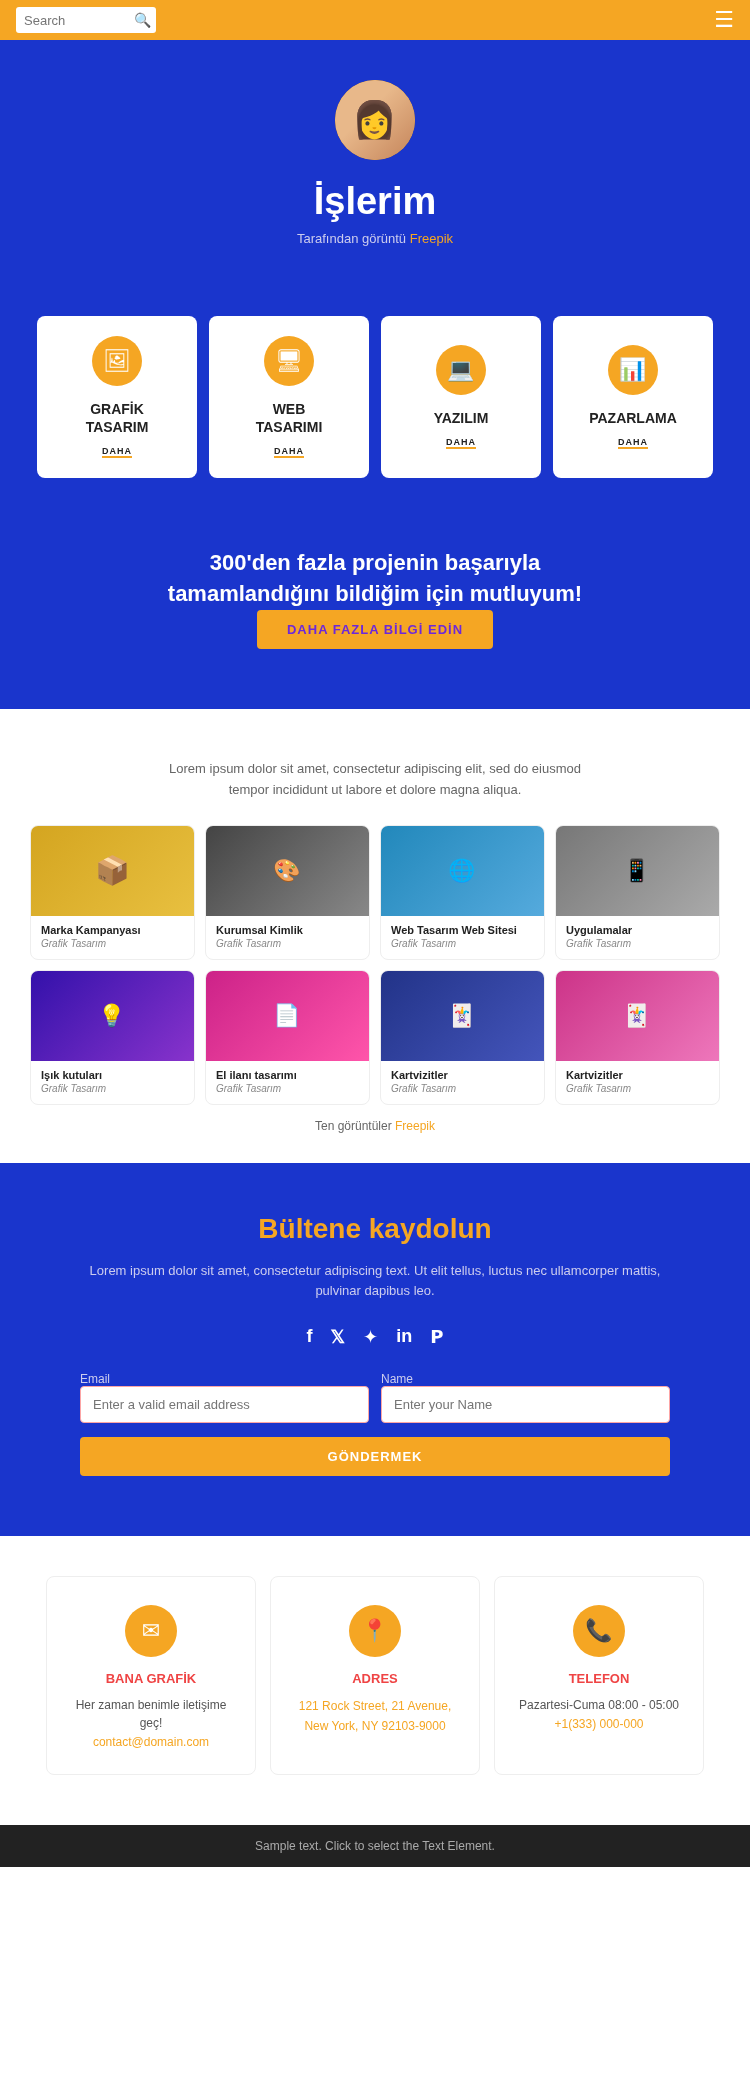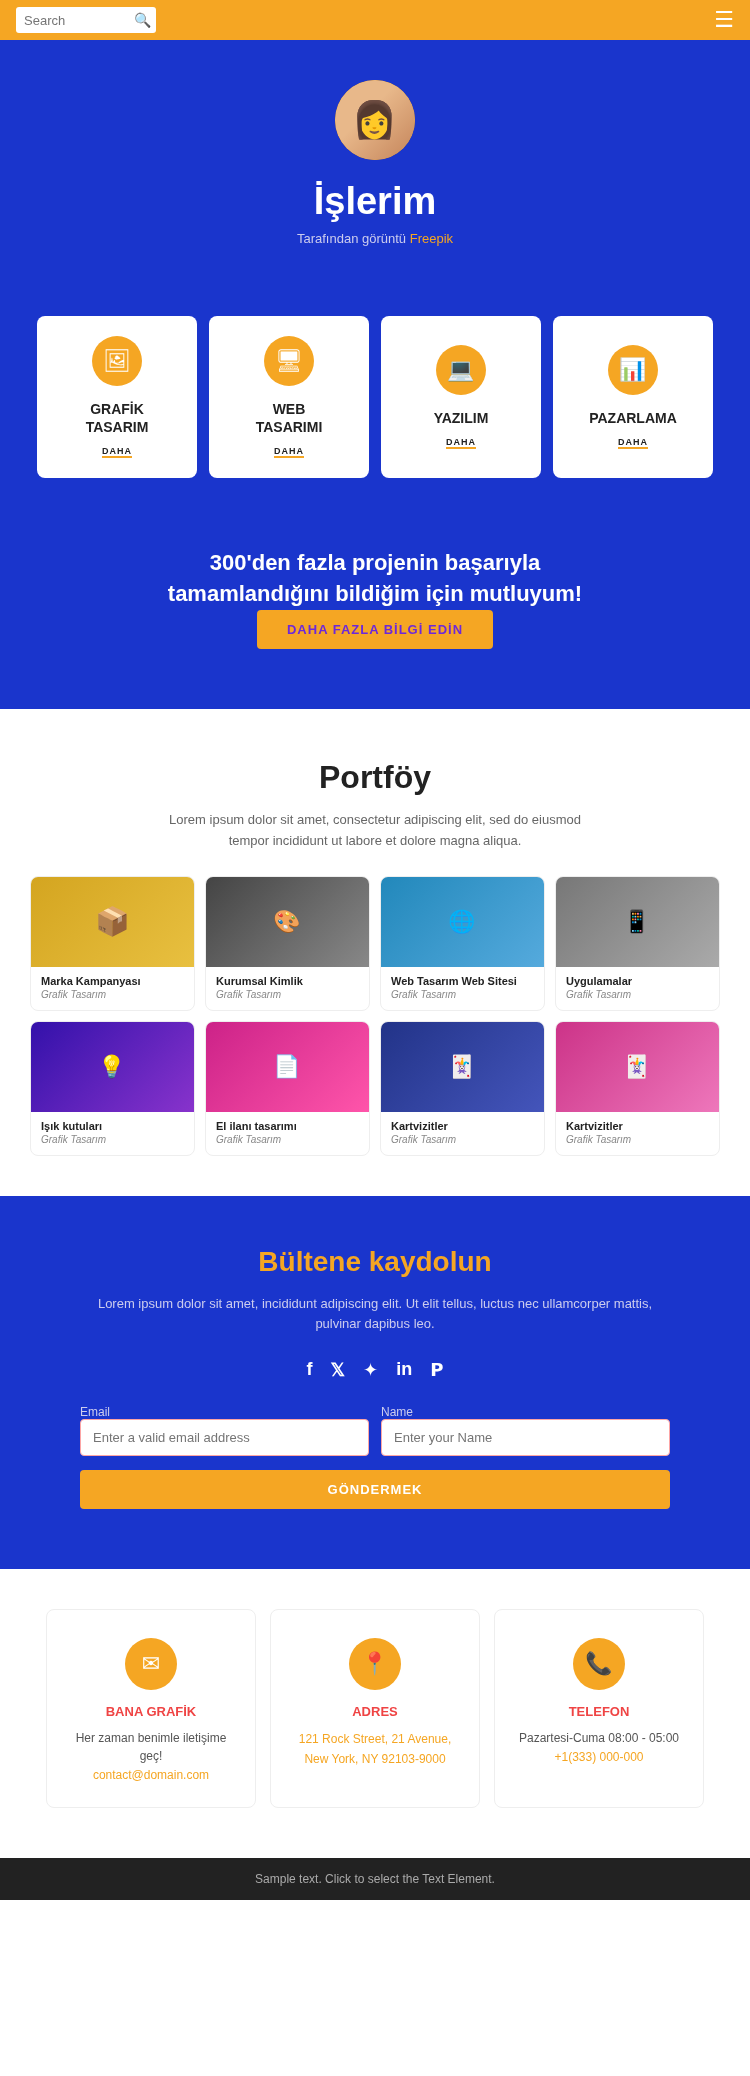--- a/index.html
+++ b/index.html
@@ -376,21 +376,20 @@
     <span class="daha">DAHA</span>
   </div>
 </section>
 
 <section class="promo">
   <h2>300'den fazla projenin başarıyla<br>tamamlandığını bildiğim için mutluyum!</h2>
   <button class="btn-promo">DAHA FAZLA BİLGİ EDİN</button>
 </section>
 
 <section class="portfolio">
-  <h2>Portföy</h2>
   <p class="desc">Lorem ipsum dolor sit amet, consectetur adipiscing elit, sed do eiusmod tempor incididunt ut labore et dolore magna aliqua.</p>
 
   <div class="portfolio-grid">
 
     <div class="portfolio-item">
       <div class="portfolio-thumb-placeholder" style="background: linear-gradient(135deg, #d4a520, #e8c040);">
         <span style="font-size:28px;">📦</span>
       </div>
       <div class="portfolio-info">
         <h4>Marka Kampanyası</h4>
@@ -459,25 +458,28 @@
       <div class="portfolio-thumb-placeholder" style="background: linear-gradient(135deg, #cc3388, #ee77bb);">
         <span style="font-size:22px;">🃏</span>
       </div>
       <div class="portfolio-info">
         <h4>Kartvizitler</h4>
         <p>Grafik Tasarım</p>
       </div>
     </div>
   </div>
 
+  <span class="portfolio-link">
+    Ten görüntüler <a href="#">Freepik</a>
+  </span>
 </section>
 
 <section class="newsletter">
   <h2>Bültene kaydolun</h2>
-  <p class="desc">Lorem ipsum dolor sit amet, incididunt adipiscing elit. Ut elit tellus, luctus nec ullamcorper mattis, pulvinar dapibus leo.</p>
+  <p class="desc">Lorem ipsum dolor sit amet, consectetur adipiscing text. Ut elit tellus, luctus nec ullamcorper mattis, pulvinar dapibus leo.</p>
   <div class="social-icons">
     <span><b>f</b></span>
     <span><b>𝕏</b></span>
     <span>✦</span>
     <span><b>in</b></span>
     <span><b>𝗣</b></span>
   </div>
   <div class="form-row">
     <div class="form-group">
       <label>Email</label>

